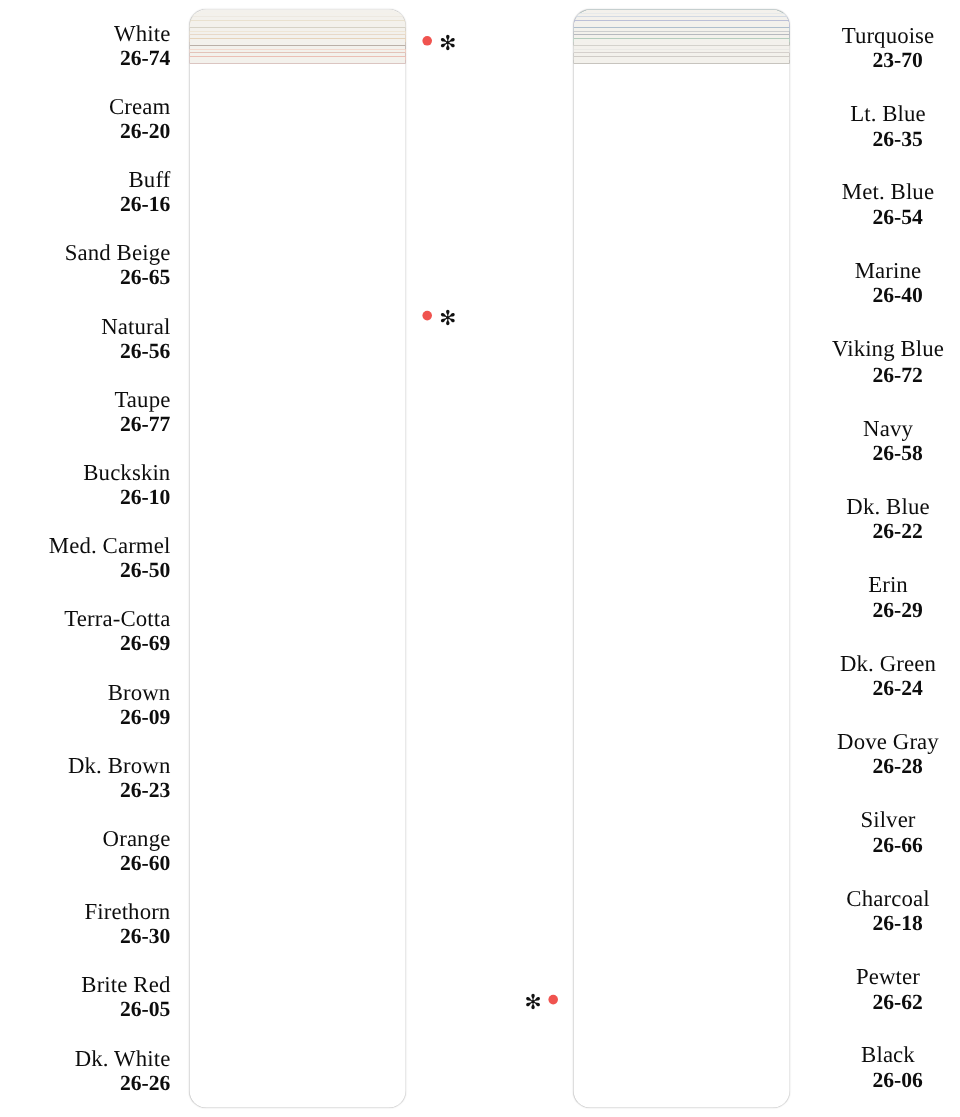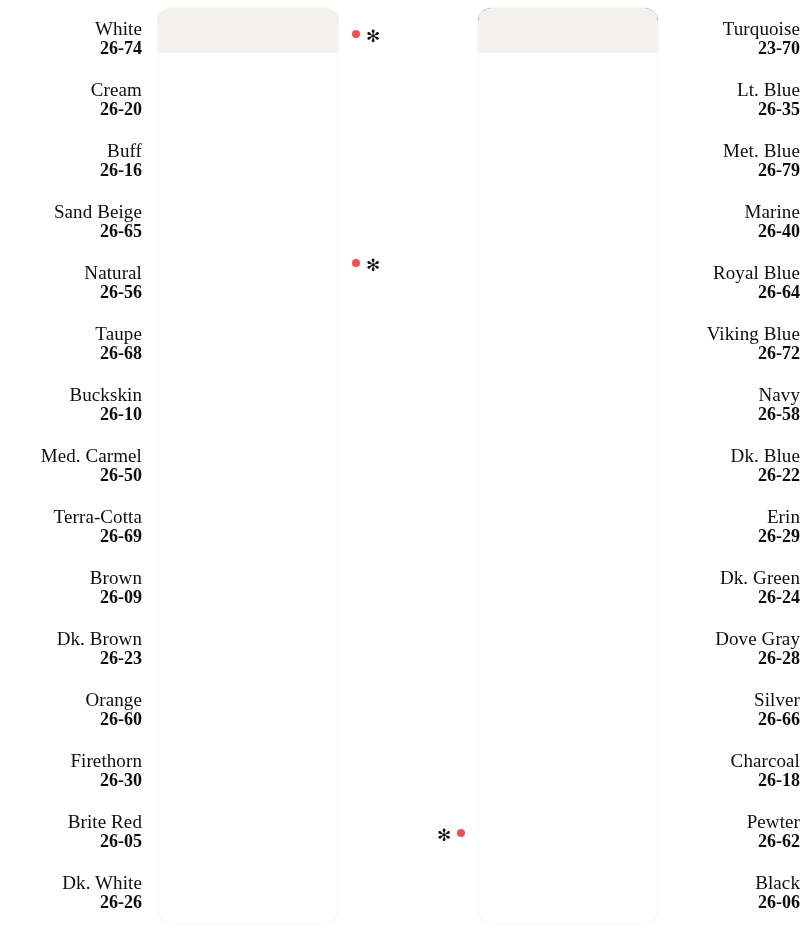--- a/index.html
+++ b/index.html
@@ -77,21 +77,21 @@
 
   .label-cell{
     flex:1 1 0;
     display:flex;
     flex-direction:column;
     justify-content:center;
     line-height:1.08;
     color:#0d0d0d;
   }
   .labels.left .label-cell{ align-items:flex-end; padding-right:4px;padding-left:44px; }
-  .labels.right .label-cell{ align-items:flex-end; padding-left:8px; }
+  .labels.right .label-cell{ align-items:center; padding-left:8px; }
 
   .cname{
     font-size:19px;
     font-weight:400;
     letter-spacing:.1px;
     white-space:nowrap;
   }
   .ccode{
     font-size:18px;
     font-weight:700;
@@ -146,21 +146,21 @@
       <div class="label-cell">
         <div class="cname">Sand Beige</div>
         <div class="ccode">26-65</div>
       </div>
       <div class="label-cell">
         <div class="cname">Natural</div>
         <div class="ccode">26-56</div>
       </div>
       <div class="label-cell">
         <div class="cname">Taupe</div>
-        <div class="ccode">26-68</div>
+        <div class="ccode">26-77</div>
       </div>
       <div class="label-cell">
         <div class="cname">Buckskin</div>
         <div class="ccode">26-10</div>
       </div>
       <div class="label-cell">
         <div class="cname">Med. Carmel</div>
         <div class="ccode">26-50</div>
       </div>
       <div class="label-cell">
@@ -239,29 +239,25 @@
       <div class="label-cell">
         <div class="cname">Turquoise</div>
         <div class="ccode">23-70</div>
       </div>
       <div class="label-cell">
         <div class="cname">Lt. Blue</div>
         <div class="ccode">26-35</div>
       </div>
       <div class="label-cell">
         <div class="cname">Met. Blue</div>
-        <div class="ccode">26-79</div>
+        <div class="ccode">26-54</div>
       </div>
       <div class="label-cell">
         <div class="cname">Marine</div>
         <div class="ccode">26-40</div>
-      </div>
-      <div class="label-cell">
-        <div class="cname">Royal Blue</div>
-        <div class="ccode">26-64</div>
       </div>
       <div class="label-cell">
         <div class="cname">Viking Blue</div>
         <div class="ccode">26-72</div>
       </div>
       <div class="label-cell">
         <div class="cname">Navy</div>
         <div class="ccode">26-58</div>
       </div>
       <div class="label-cell">

